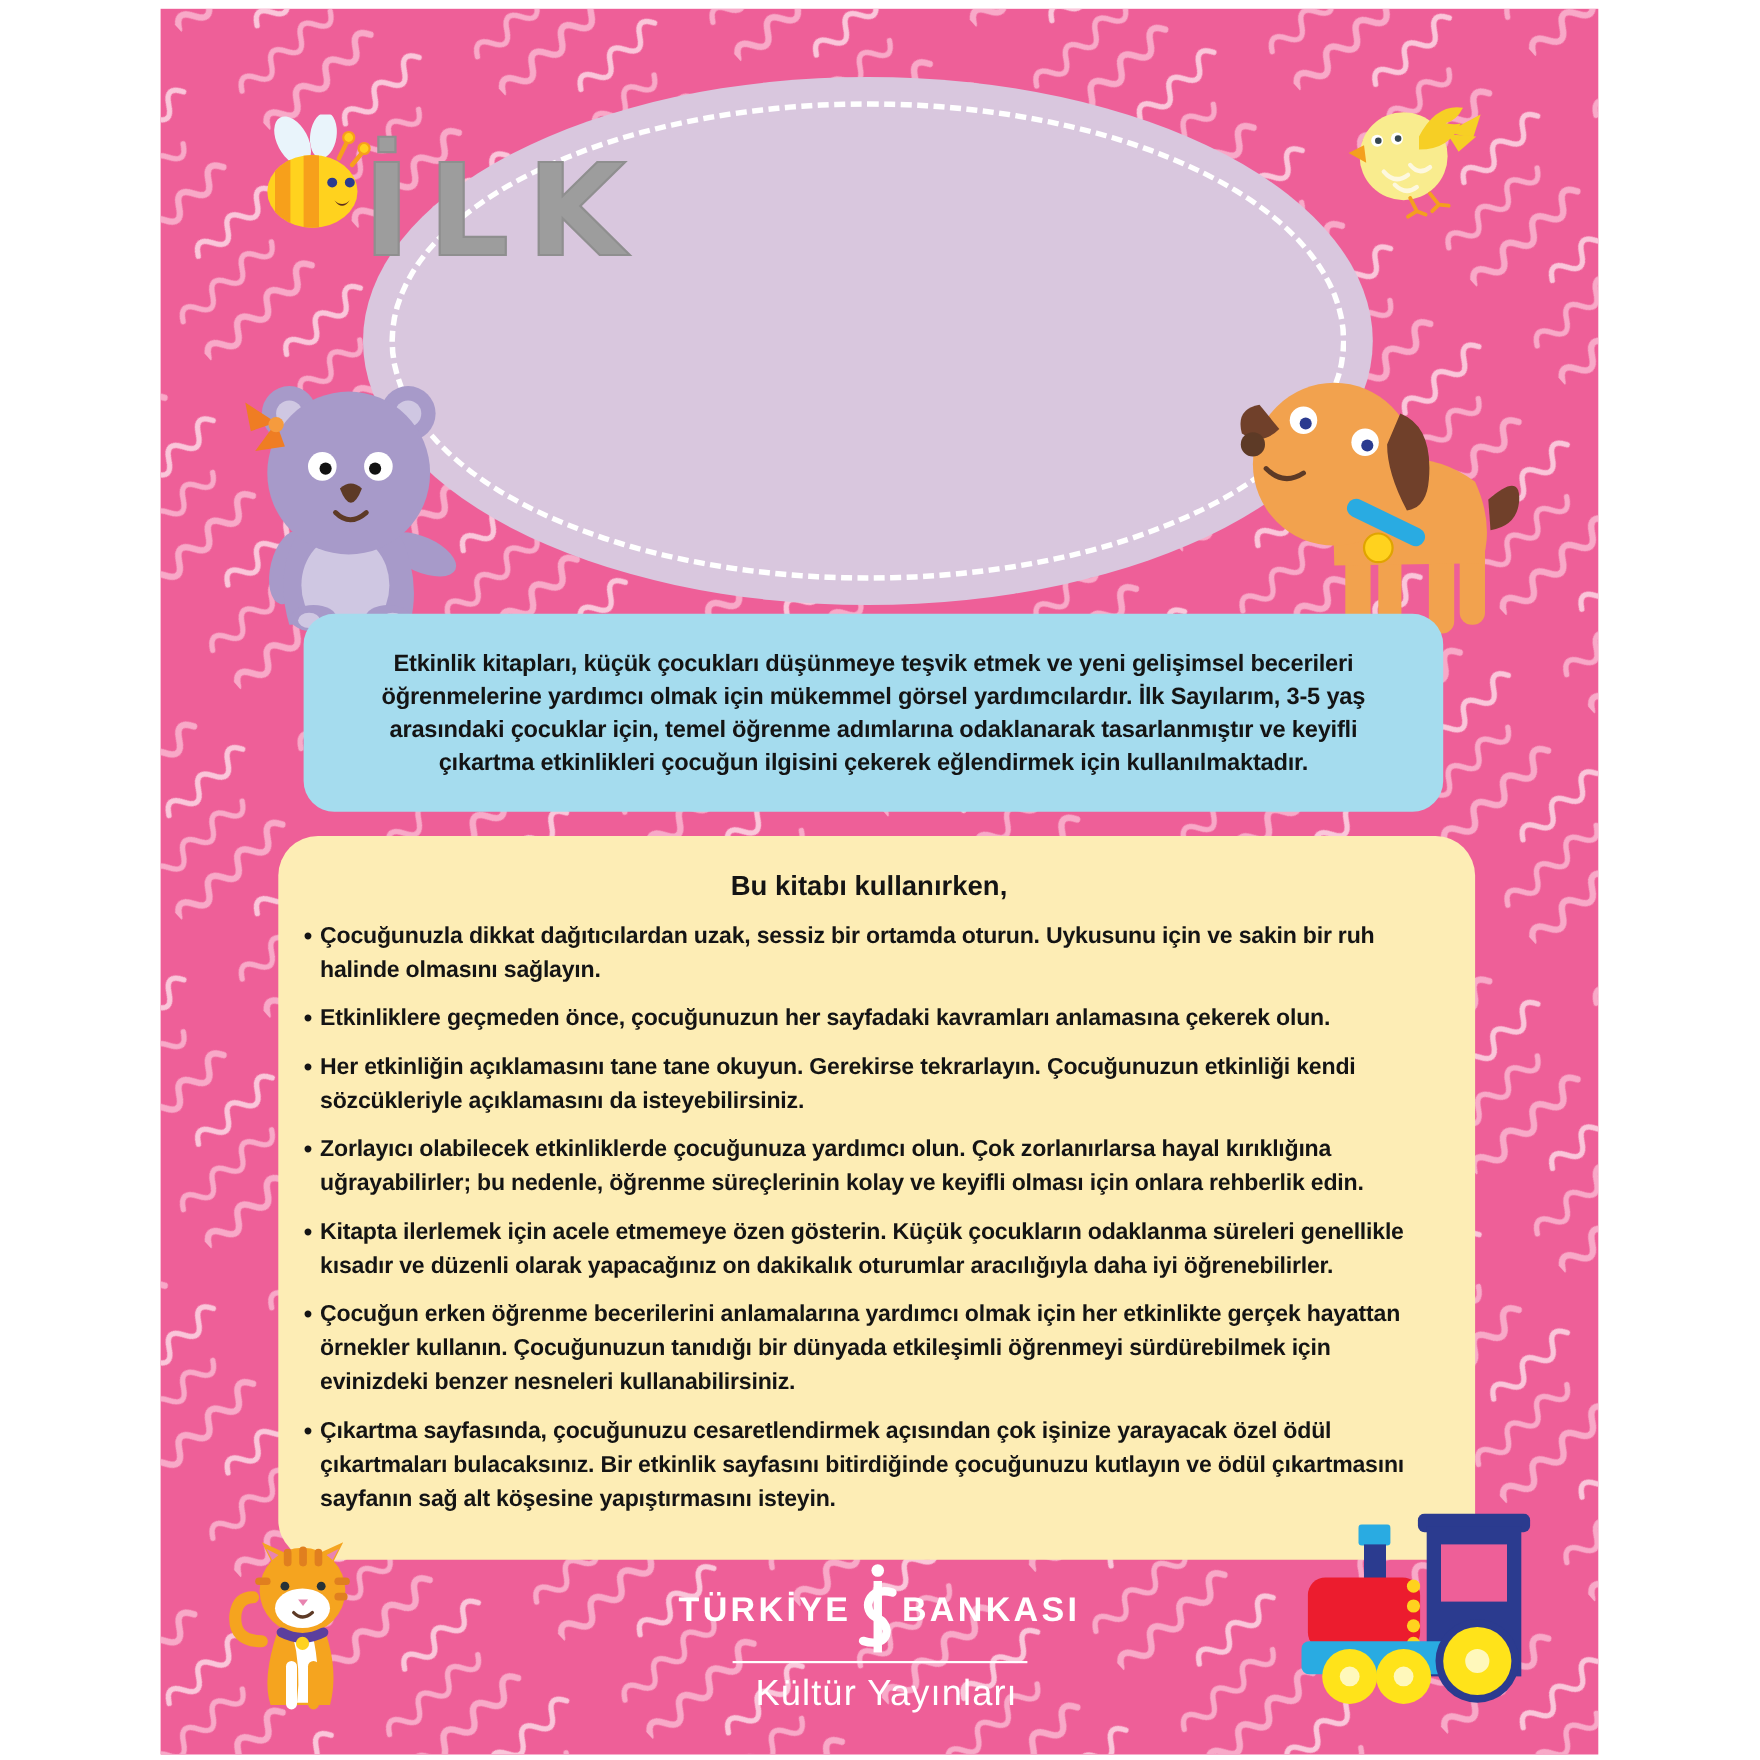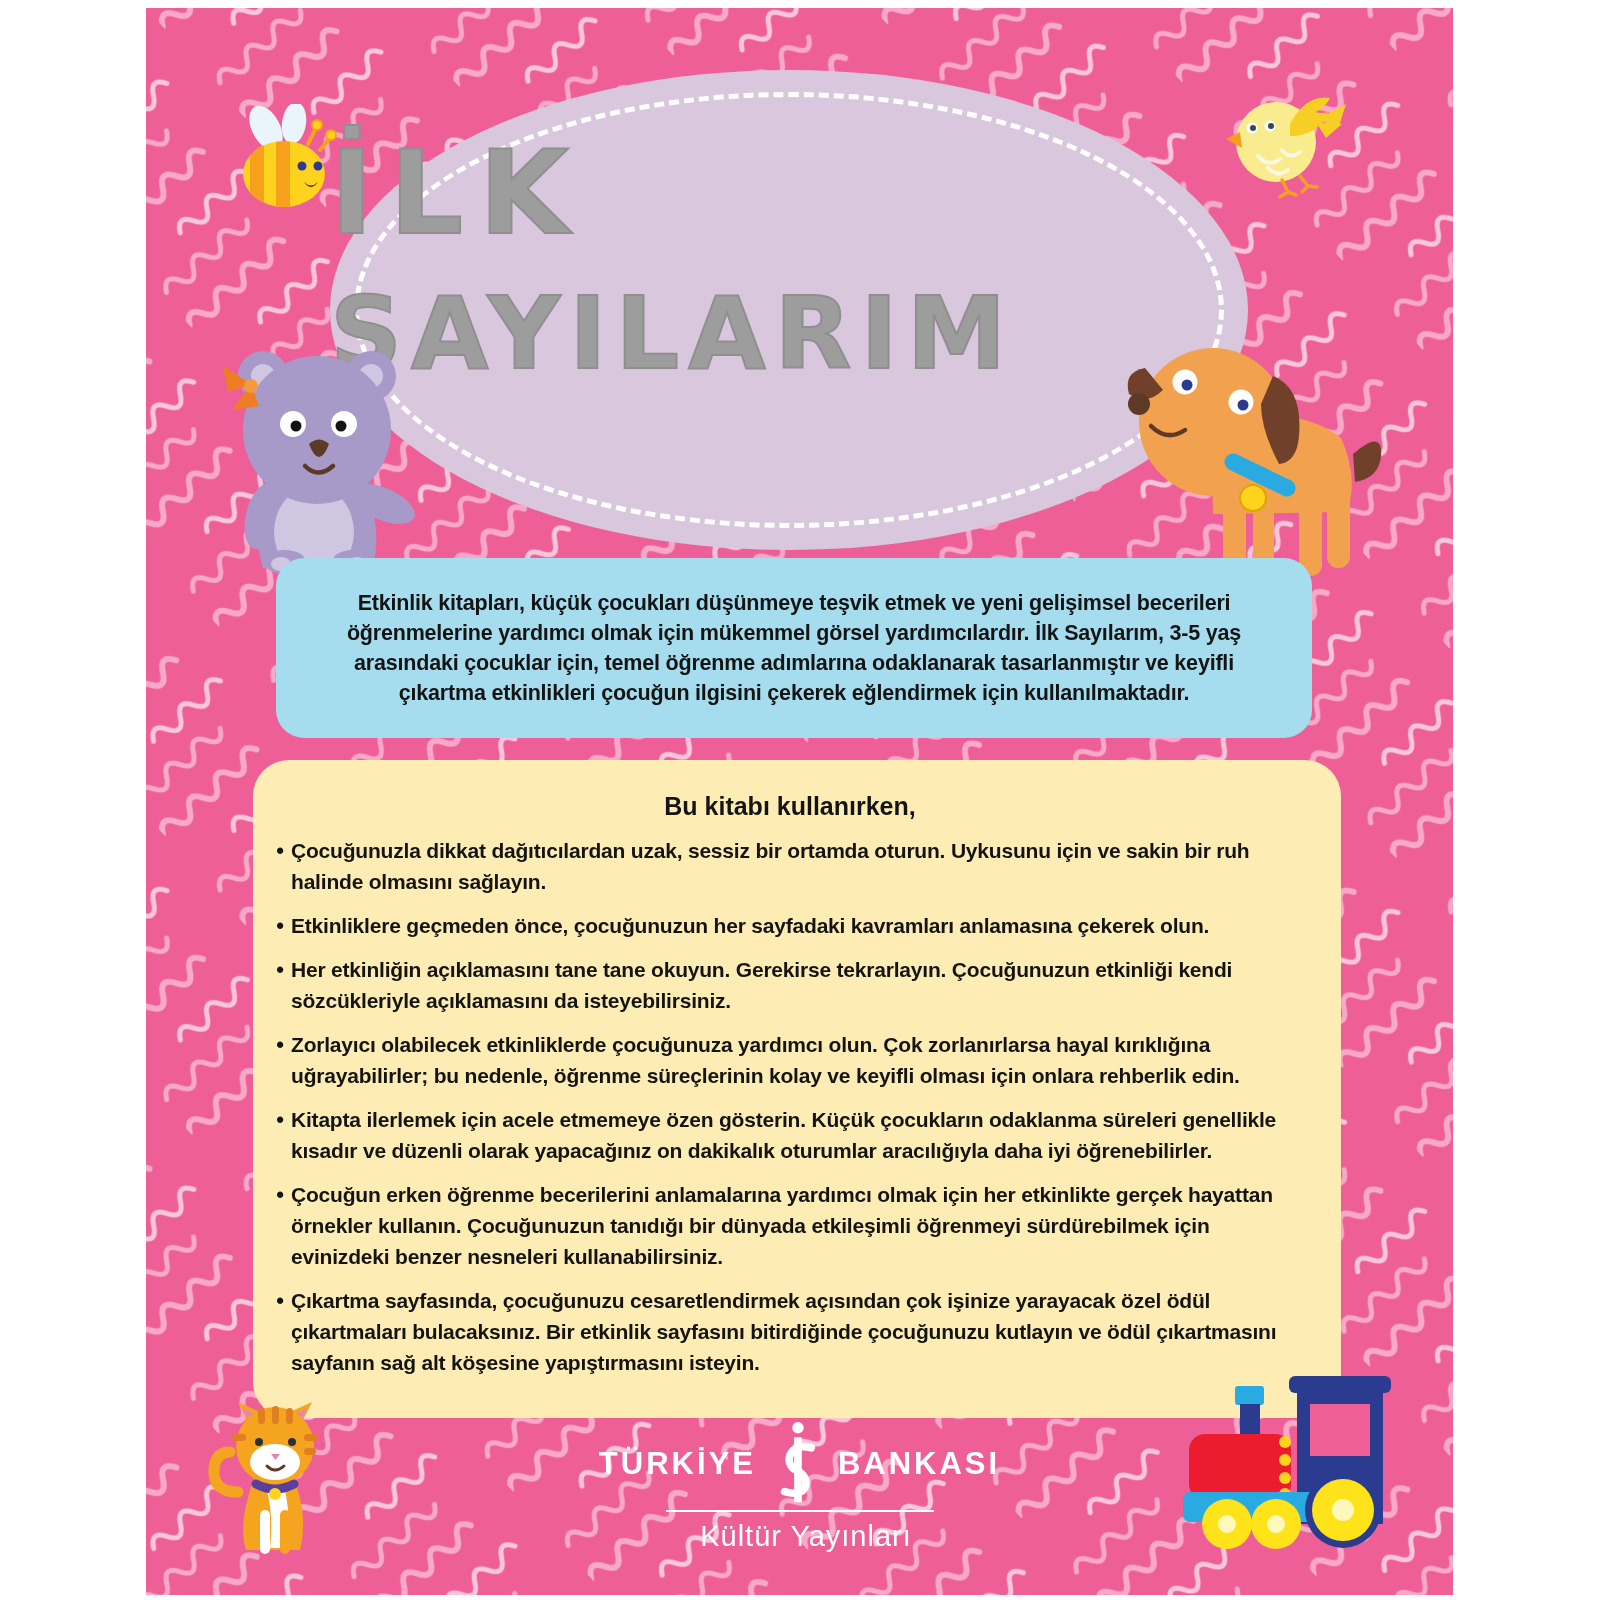--- a/index.html
+++ b/index.html
@@ -26,24 +26,24 @@
   
   .usage-box{position:absolute;left:107px;top:752px;width:1088px;height:658px;background:#fdedb5;
              border-radius:36px;padding:32px 30px 10px 16px;box-sizing:border-box;overflow:hidden;}
   .usage-heading{text-align:center;font-weight:bold;font-size:25px;color:#141414;margin:0 0 14px 0;}
   .bullet{display:flex;align-items:flex-start;margin-bottom:13px;}
   .bullet .dot{flex:0 0 22px;text-align:center;font-weight:bold;font-size:22px;line-height:31px;color:#141414;}
   .bullet .btxt{flex:1;font-weight:bold;font-size:21px;line-height:31px;color:#141414;letter-spacing:-0.2px;}
 
   
   .publisher{position:absolute;left:0;top:1412px;width:100%;text-align:center;color:#ffffff;}
-  .pub-row{display:flex;align-items:center;justify-content:center;gap:18px;height:88px;}
+  .pub-row{display:flex;align-items:center;justify-content:center;gap:0;height:88px;}
   .pub-name{font-weight:bold;font-size:31px;letter-spacing:3px;}
   .pub-line{width:268px;height:2px;background:#ffffff;margin:2px auto 8px auto;}
-  .pub-imprint{font-size:29px;letter-spacing:1px;font-weight:normal;padding-left:13px;}
+  .pub-imprint{font-size:33px;letter-spacing:1px;font-weight:normal;padding-left:13px;}
 </style>
 </head>
 <body>
 
 <div class="page">
  <div class="cover">
 
   <svg class="scribbles" width="1307" height="1587" viewBox="0 0 1307 1587" xmlns="http://www.w3.org/2000/svg">
     <defs>
       <pattern id="sc" width="180" height="120" patternUnits="userSpaceOnUse" patternTransform="rotate(-42)">
@@ -52,21 +52,20 @@
         <path d="M5 105 q9 -16 18 0 t18 0 t18 0 t18 0 t18 0 t18 0" fill="none" stroke="#f8a9c8" stroke-width="5" stroke-linecap="round"></path>
       </pattern>
     </defs>
     <rect width="1307" height="1587" fill="url(#sc)"></rect>
   </svg>
 
   <div class="oval">
     <div class="oval-dash"></div>
     <div class="title-wrap">
       <div class="title-line1">İLK</div>
-      <div class="title-line2">SAYILARIM</div>
     </div>
   </div>
 
   <svg class="abs" style="left:82px;top:96px" width="112" height="108" viewBox="0 0 112 108" xmlns="http://www.w3.org/2000/svg">
     <ellipse cx="38" cy="24" rx="14" ry="24" fill="#e9f4fb" transform="rotate(-28 38 24)"></ellipse>
     <ellipse cx="66" cy="19" rx="12" ry="21" fill="#e9f4fb" transform="rotate(8 66 19)"></ellipse>
     <path d="M80 40 L88 24" stroke="#f7a01b" stroke-width="4" stroke-linecap="round"></path>
     <circle cx="89" cy="21" r="5" fill="#ffd21e" stroke="#f7a01b" stroke-width="2"></circle>
     <path d="M92 46 L102 34" stroke="#f7a01b" stroke-width="4" stroke-linecap="round"></path>
     <circle cx="103" cy="31" r="5" fill="#ffd21e" stroke="#f7a01b" stroke-width="2"></circle>

